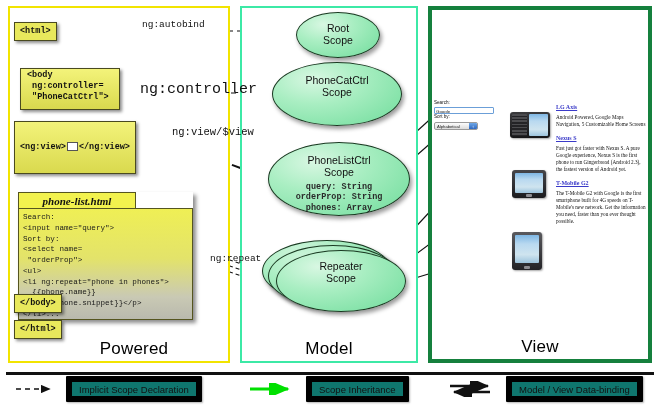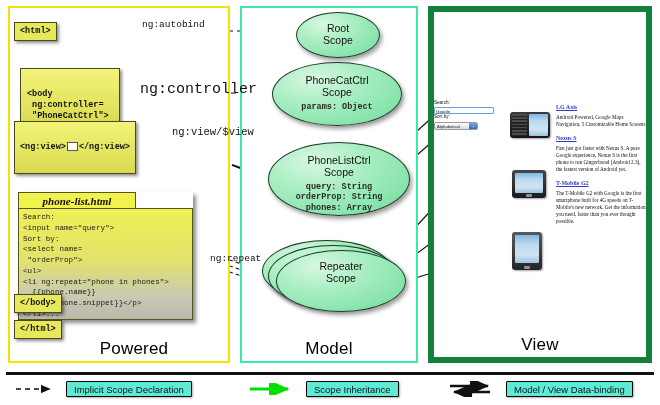--- a/index.html
+++ b/index.html
@@ -7,35 +7,35 @@
        font-family:"Liberation Sans",sans-serif;}
   #stage{position:relative;width:660px;height:405px;}
 
   
   .panel{position:absolute;background:#fff;box-sizing:border-box;}
   #panel-template{left:8px;  top:6px;  width:222px; height:357px;
                   border:2px solid #f2e400;}
   #panel-model   {left:240px;top:6px;  width:178px; height:357px;
                   border:2px solid #3ce9a6;}
   #panel-view    {left:428px;top:6px;  width:224px; height:357px;
-                  border:6px solid #15803d;}
+                  border:4px solid #15803d;}
   .panel-label{position:absolute;bottom:2px;width:100%;text-align:center;
                font-size:17px;color:#000;letter-spacing:.2px;}
   #panel-template .panel-label{padding-left:30px;width:auto;left:0;right:0;}
 
   
   .tagbox{position:absolute;background:#e8e85c;border:1px solid #4a4a20;
           border-radius:0;
           font-family:"Liberation Mono",monospace;font-weight:bold;
           font-size:8.5px;color:#111;line-height:1.3;
           padding:3px 5px;white-space:pre;
           box-shadow:2px 2px 3px rgba(0,0,0,.45);}
   .tagbox.grad{background:linear-gradient(#f3f37a,#d9d94e);}
   #tag-html   {left:14px; top:22px;}
-  #tag-body   {left:20px; top:68px;padding:20px 10px 6px 6px;}
+  #tag-body   {left:20px; top:68px;padding:1px 10px 6px 6px;}
   #tag-ngview {left:14px; top:121px;padding:20px 5px;}
   #tag-bodyend{left:14px; top:294px;}
   #tag-htmlend{left:14px; top:320px;}
   .ngview-slot{display:inline-block;width:9px;height:7px;background:#fff;
                border:1px solid #555;vertical-align:middle;margin:0 1px;}
 
   
   #callout{position:absolute;left:18px;top:160px;width:175px;height:128px;
            box-shadow:3px 3px 4px rgba(0,0,0,.45);margin-top:32px;}
   #callout .title{position:absolute;left:0;top:0;width:118px;height:17px;
@@ -130,21 +130,21 @@
            font-size:6px;color:#3a3ac8;text-decoration:underline;
            line-height:1.3;}
   .pl-snip{font-family:"Liberation Serif",serif;font-size:5.2px;
            color:#111;line-height:1.36;margin-top:2px;}
 
   
   #legend-rule{position:absolute;left:6px;top:372px;width:648px;height:3px;
                background:#111;}
   .lg{position:absolute;top:381px;height:16px;display:flex;
       align-items:center;gap:6px;}
-  .lg .chip{border:1px solid #000000;background:#5eead4;
+  .lg .chip{border:6px solid #000000;background:#0f766e;
             box-shadow:1px 1px 2px rgba(0,0,0,.3);
             font-size:9.5px;color:#111;padding:1.5px 7px;border-radius:1px;
             white-space:nowrap;}
   #lg-1{left:14px;} #lg-2{left:248px;} #lg-3{left:448px;}
 </style>
 </head>
 <body>
 
 <div id="stage">
 
@@ -243,21 +243,20 @@
   <div class="panel" id="panel-model">
     <div class="panel-label">Model</div>
   </div>
 
   <div class="scope" id="scope-root">
     <div class="nm">Root<br>Scope</div>
   </div>
 
   <div class="scope" id="scope-catctrl">
     <div class="nm">PhoneCatCtrl<br>Scope</div>
-    <div class="props">params: Object</div>
   </div>
 
   <div class="scope" id="scope-listctrl">
     <div class="nm">PhoneListCtrl<br>Scope</div>
     <div class="props">query: String<br>orderProp: String<br>phones: Array</div>
   </div>
 
   <div class="scope" id="rep-a"></div>
   <div class="scope" id="rep-b"></div>
   <div class="scope" id="scope-repeater">

